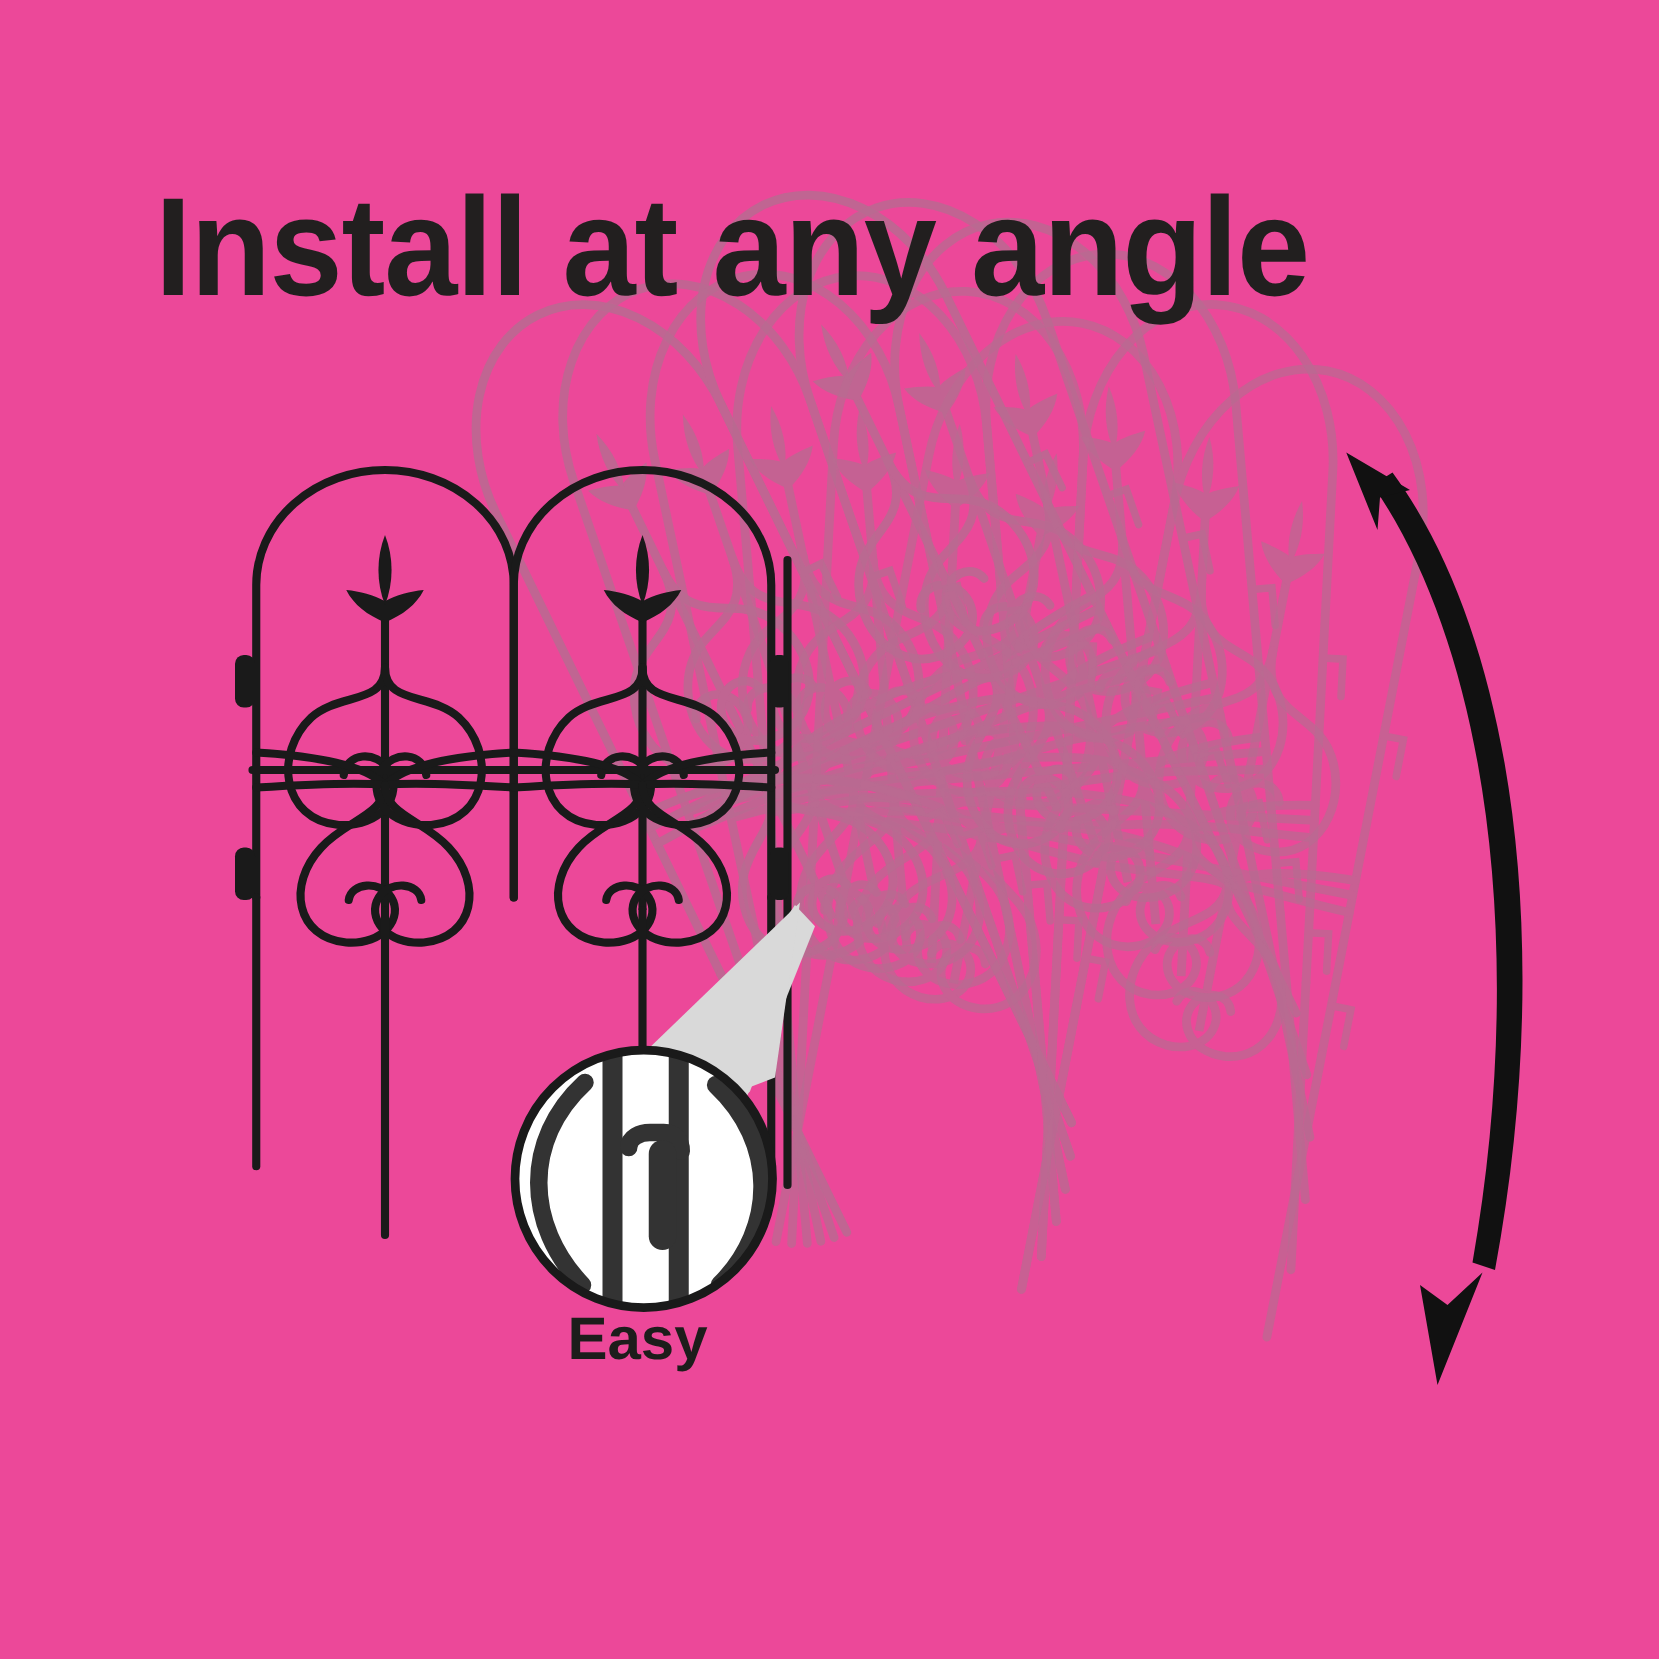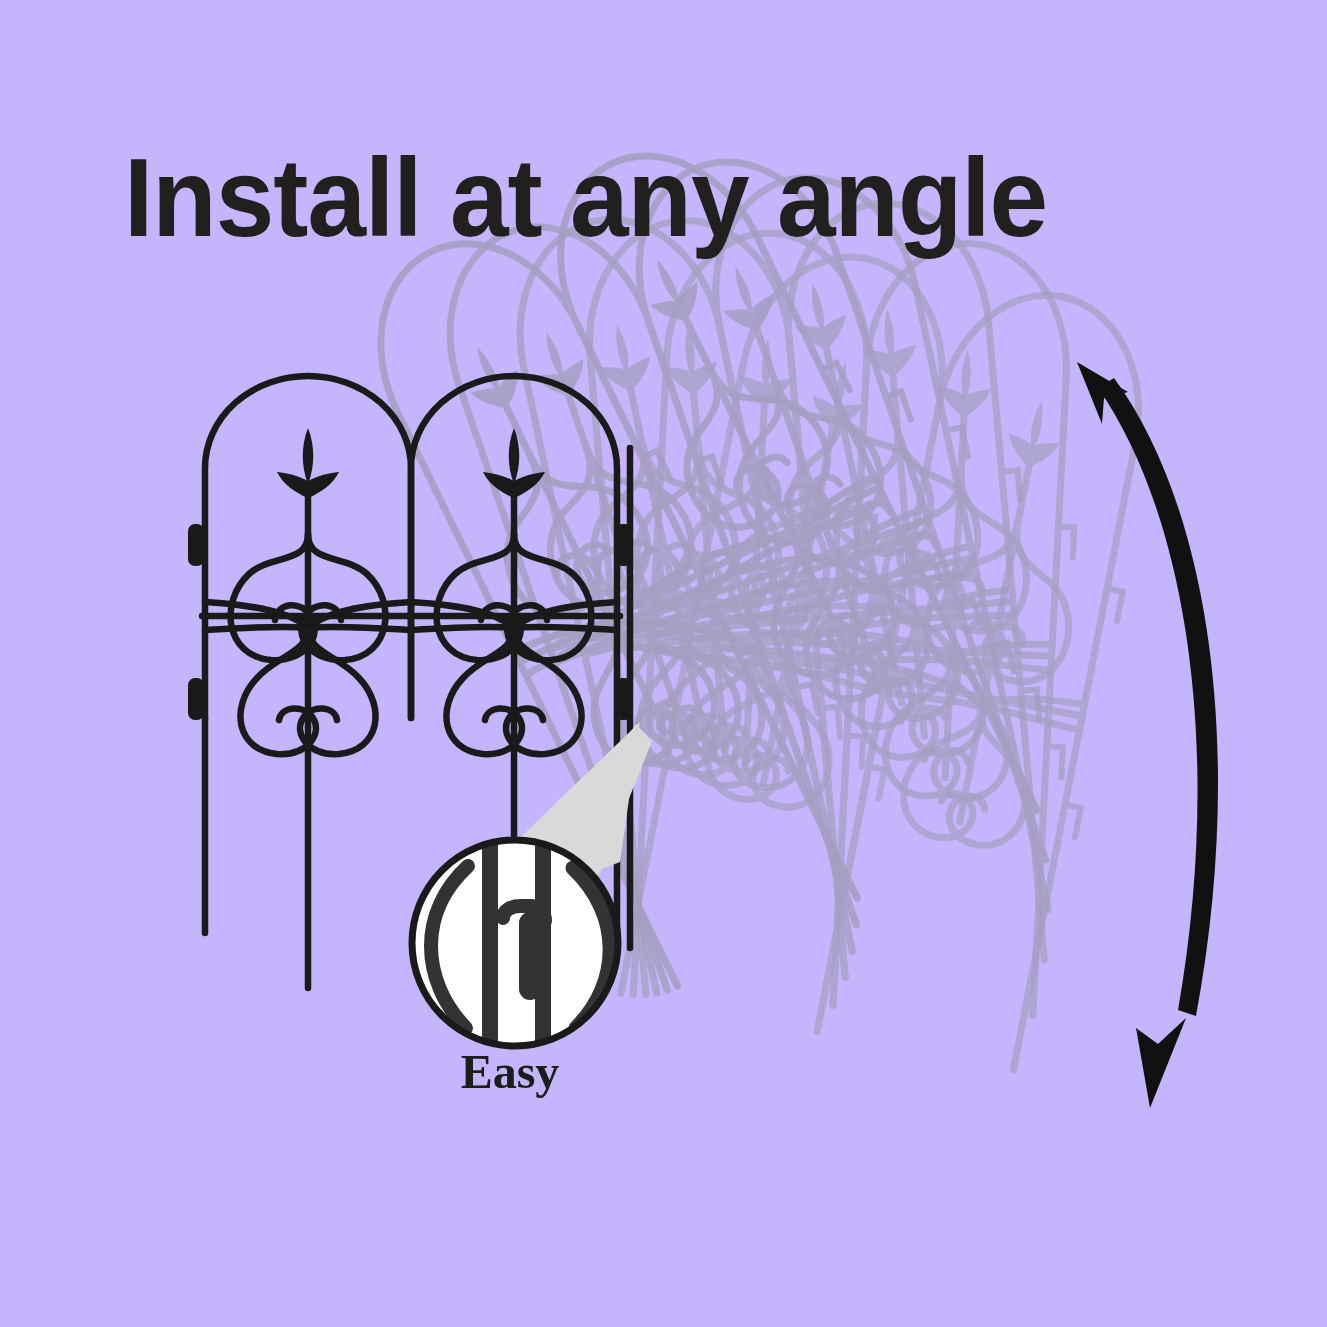--- a/index.html
+++ b/index.html
@@ -4,21 +4,21 @@
 <style>
   html, body {
     margin: 0;
     padding: 0;
     background: #ffffff;
   }
   #stage {
     position: relative;
     width: 1327px;
     height: 1327px;
-    background: #c4b5fd;
+    background: #ec4899;
     overflow: hidden;
     font-family: "Liberation Sans", sans-serif;
   }
   #headline {
     position: absolute;
     left: 124px;
     top: 142px;
     font-family: "Liberation Sans", sans-serif;
     font-weight: bold;
     font-size: 112px;
@@ -28,21 +28,21 @@
     transform: scaleX(0.94);
     transform-origin: left top;
     white-space: nowrap;
   }
   #easy-label {
     position: absolute;
     left: 380px;
     top: 1048px;
     width: 260px;
     text-align: center;
-    font-family: Liberation Serif, serif;
+    font-family: Liberation Sans, sans-serif;
     font-weight: bold;
     font-size: 48px;
     line-height: 1.02;
     color: #1d1d1b;
   }
   #easy-label .ln { display: block; }
   svg.art {
     position: absolute;
     left: 0; top: 0;
     width: 1327px;

